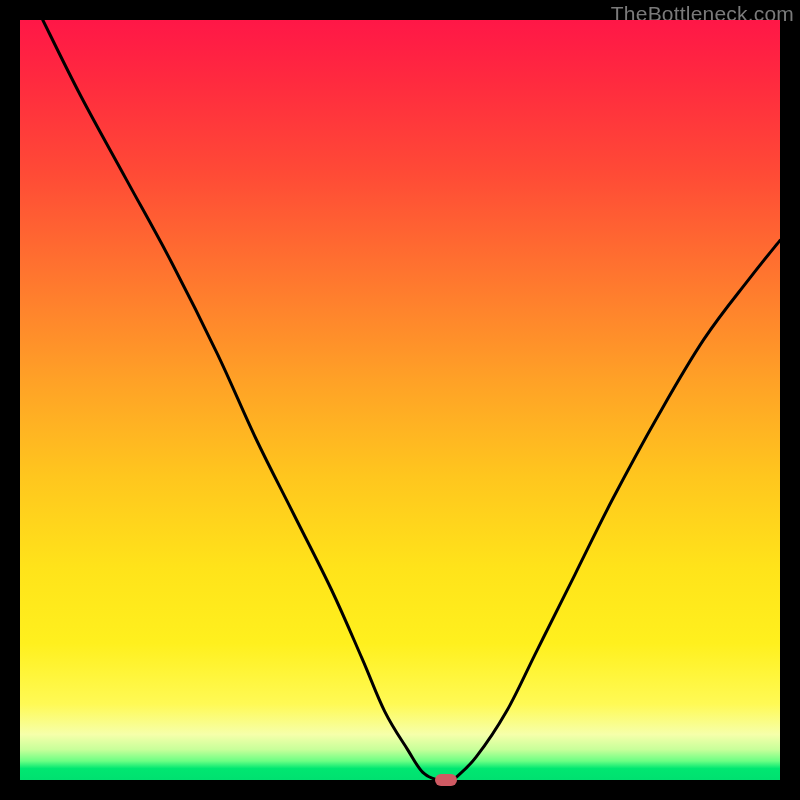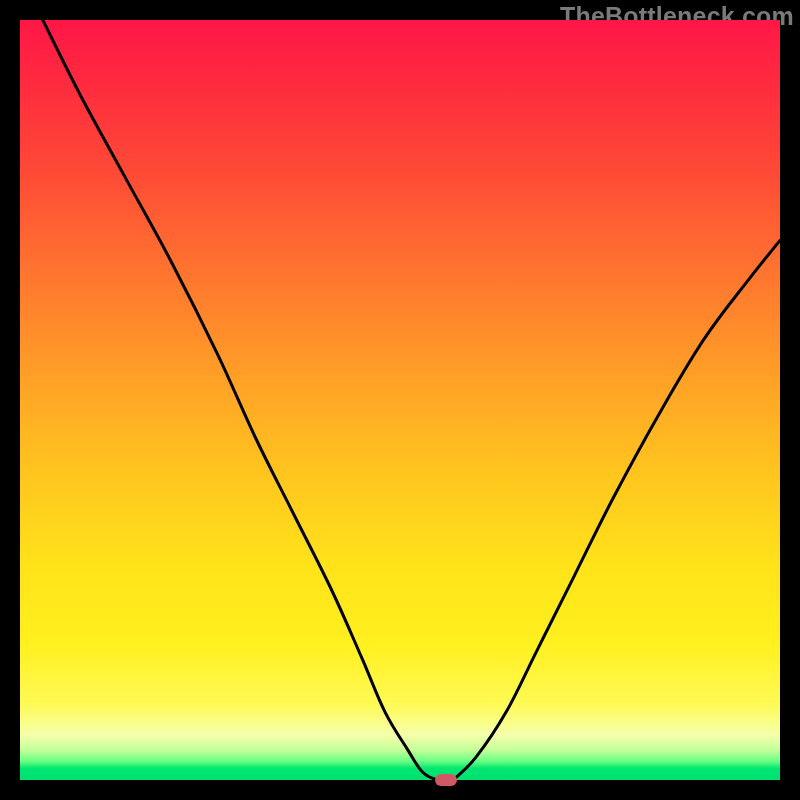--- a/index.html
+++ b/index.html
@@ -42,22 +42,22 @@
       #6cff84 97.5%,
       #00e771 98.5%,
       #00e070 100%
     );
   }
   .watermark {
     position: absolute;
     top: 2px;
     right: 6px;
     color: #7a7a7a;
-    font-size: 25px;
-    font-weight: 700;
+    font-size: 21px;
+    font-weight: 400;
     letter-spacing: 0.2px;
     user-select: none;
   }
   svg.curve {
     position: absolute;
     left: 0;
     top: 0;
     width: 760px;
     height: 760px;
     pointer-events: none;

